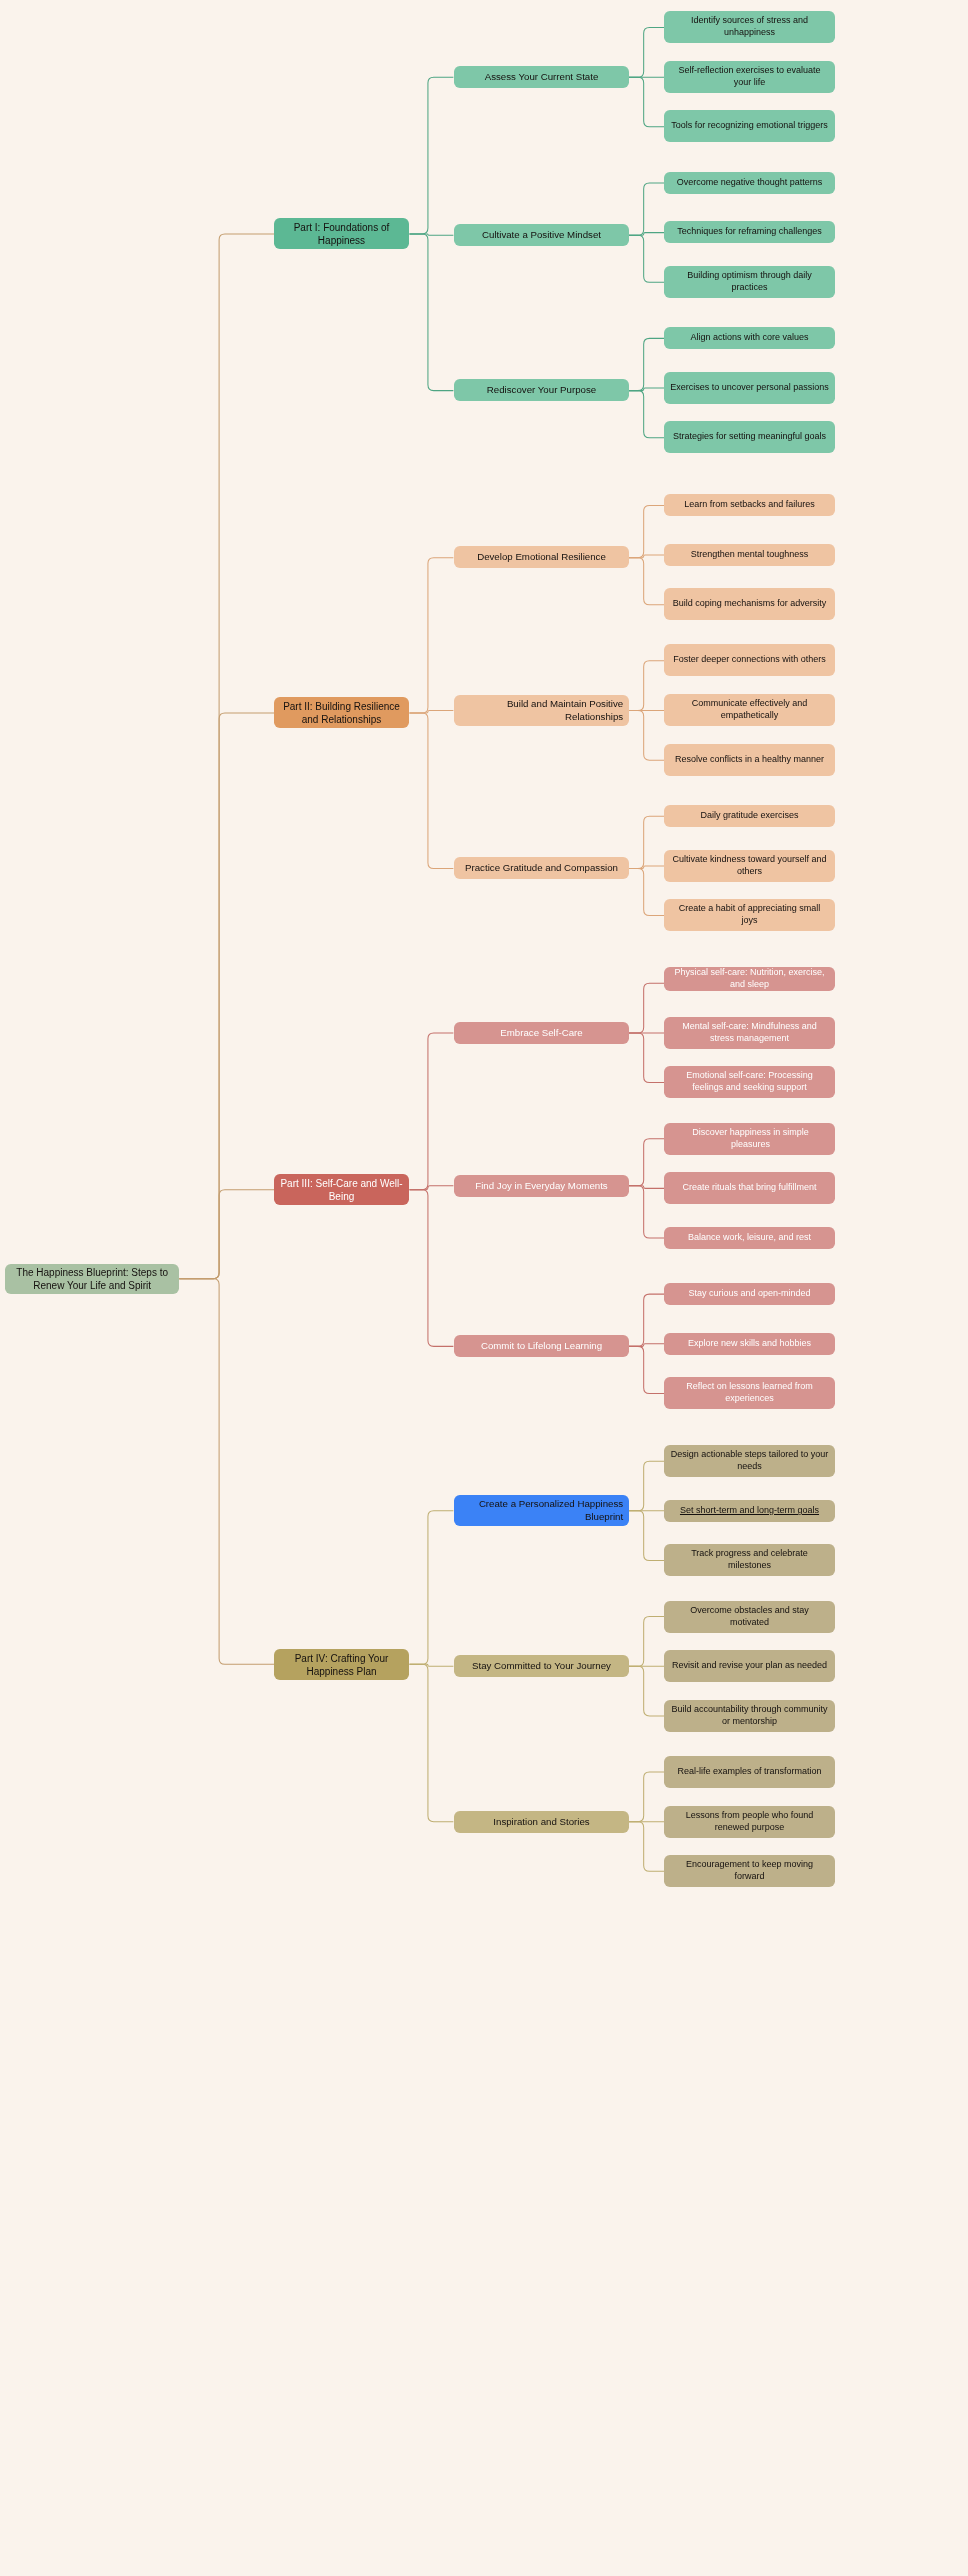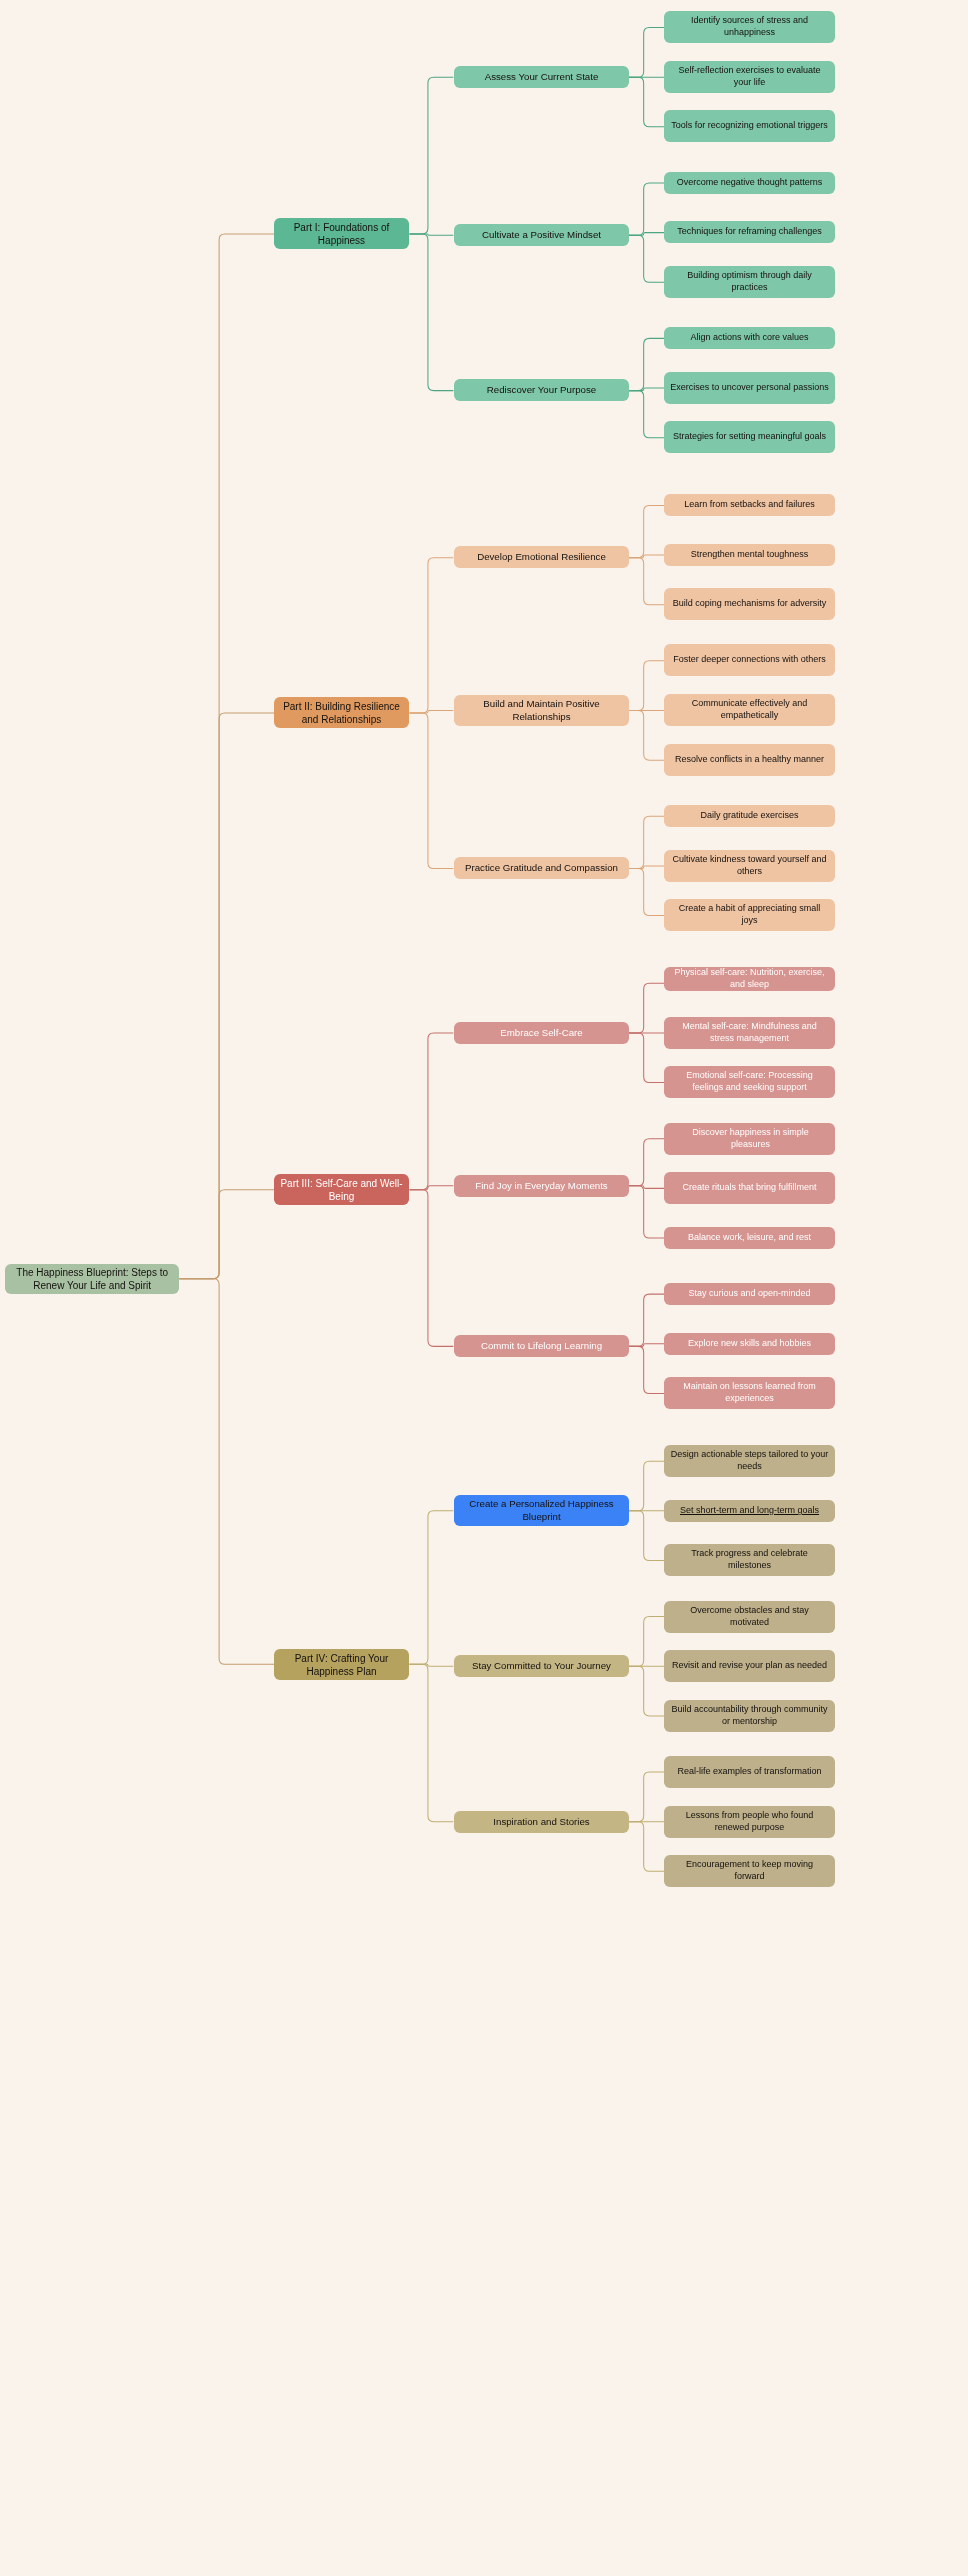--- a/index.html
+++ b/index.html
@@ -33,21 +33,21 @@
     justify-content: center;
     text-align: center;
     border-radius: 5.8px;
     color: #15110f;
     line-height: 1.30;
     padding: 2.6px 5.8px;
     overflow: hidden;
   }
   .node.root  { font-size: 10px; }
   .node.lvl1  { font-size: 10px; }
-  .node.lvl2  { font-size: 9.7px; }
+  .node.lvl2  { font-size: 9.7px; text-align: right; }
   .node.lvl3  { font-size: 9px; }
 </style>
 </head>
 <body>
 
 <div id="canvas">
   <svg id="edges" xmlns="http://www.w3.org/2000/svg" viewBox="0 0 1501 3993" width="968" height="2576">
       <path d="M 975 119 L 989.1 119 Q 998.1 119 998.1 110 L 998.1 51 Q 998.1 42 1007.1 42 L 1030 42" fill="none" stroke="#4ea583" stroke-width="1.6"></path>
       <path d="M 975 119 L 1030 119" fill="none" stroke="#4ea583" stroke-width="1.6"></path>
       <path d="M 975 119 L 989.1 119 Q 998.1 119 998.1 128 L 998.1 187 Q 998.1 196 1007.1 196 L 1030 196" fill="none" stroke="#4ea583" stroke-width="1.6"></path>
@@ -210,21 +210,21 @@
       <div class="node lvl2" style="left: 454px; top: 1335px; width: 175px; height: 22px; background: rgb(214, 148, 144); color: rgb(255, 255, 255);">
         <span>Commit to Lifelong Learning</span>
       </div>
       <div class="node lvl3" style="left: 664px; top: 1283px; width: 171px; height: 22px; background: rgb(214, 148, 144); color: rgb(255, 255, 255);">
         <span>Stay curious and open-minded</span>
       </div>
       <div class="node lvl3" style="left: 664px; top: 1333px; width: 171px; height: 22px; background: rgb(214, 148, 144); color: rgb(255, 255, 255);">
         <span>Explore new skills and hobbies</span>
       </div>
       <div class="node lvl3" style="left: 664px; top: 1377px; width: 171px; height: 32px; background: rgb(214, 148, 144); color: rgb(255, 255, 255);">
-        <span>Maintain on lessons learned from experiences</span>
+        <span>Reflect on lessons learned from experiences</span>
       </div>
       <div class="node lvl1" style="left: 274px; top: 1174px; width: 135px; height: 31px; background: rgb(201, 101, 92); color: rgb(255, 255, 255);">
         <span>Part III: Self-Care and Well-Being</span>
       </div>
       <div class="node lvl2" style="left: 454px; top: 1495px; width: 175px; height: 31px; background: #3b82f6; color: rgb(21, 17, 15);">
         <span>Create a Personalized Happiness Blueprint</span>
       </div>
       <div class="node lvl3" style="left: 664px; top: 1445px; width: 171px; height: 32px; background: rgb(189, 176, 138); color: rgb(21, 17, 15);">
         <span>Design actionable steps tailored to your needs</span>
       </div>

